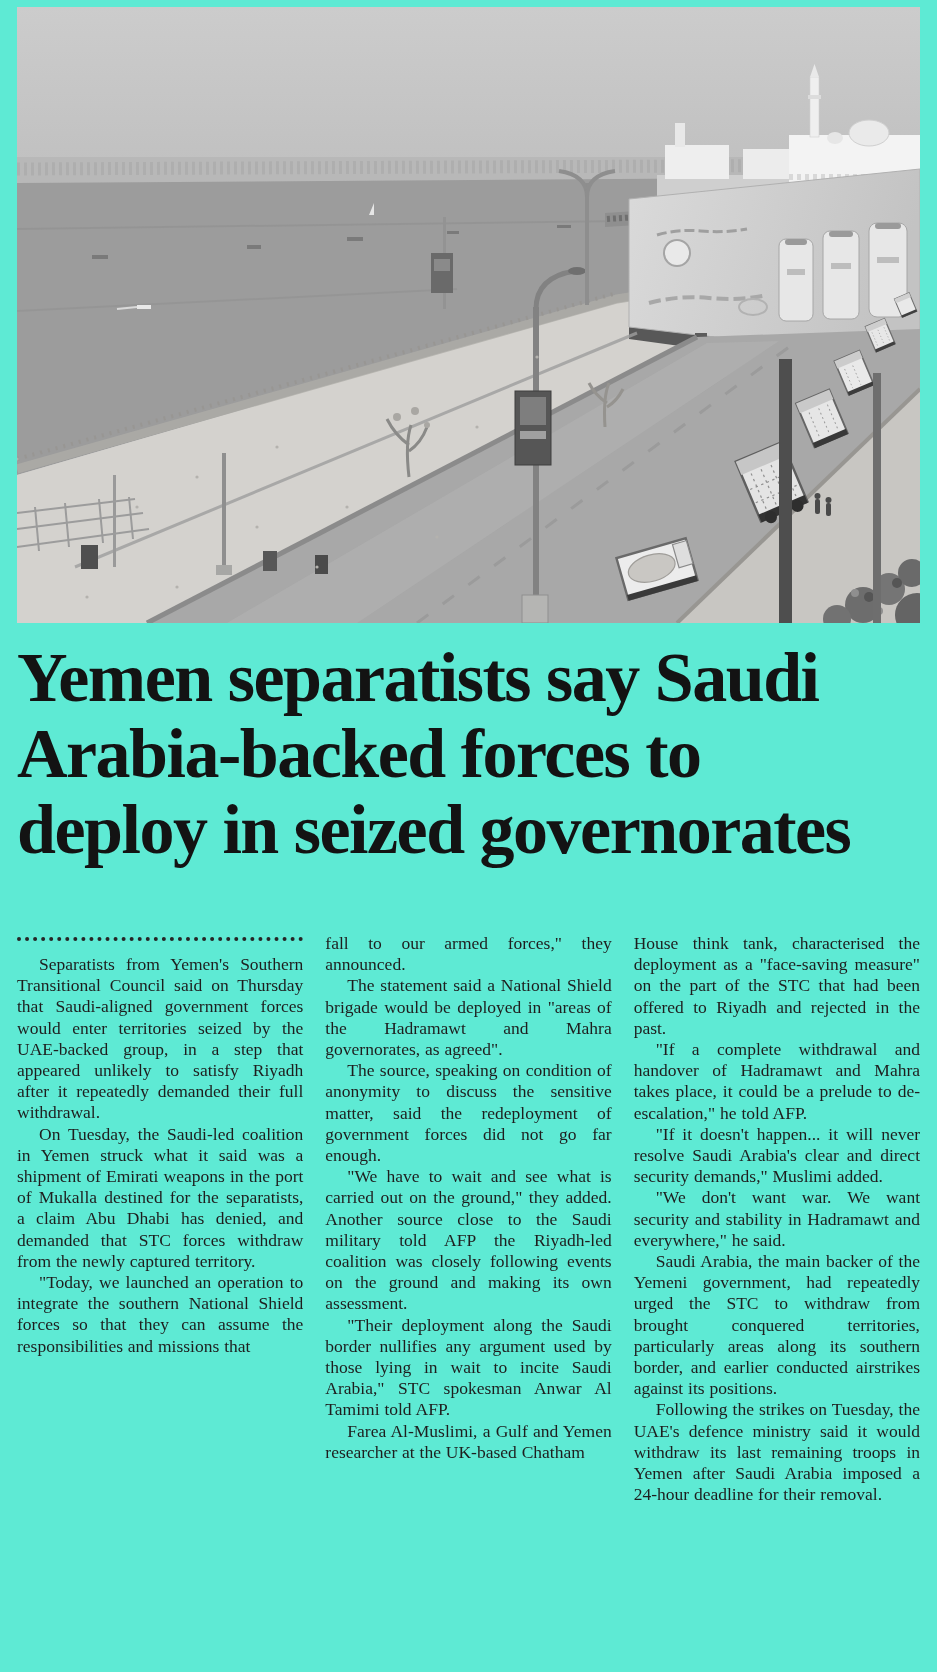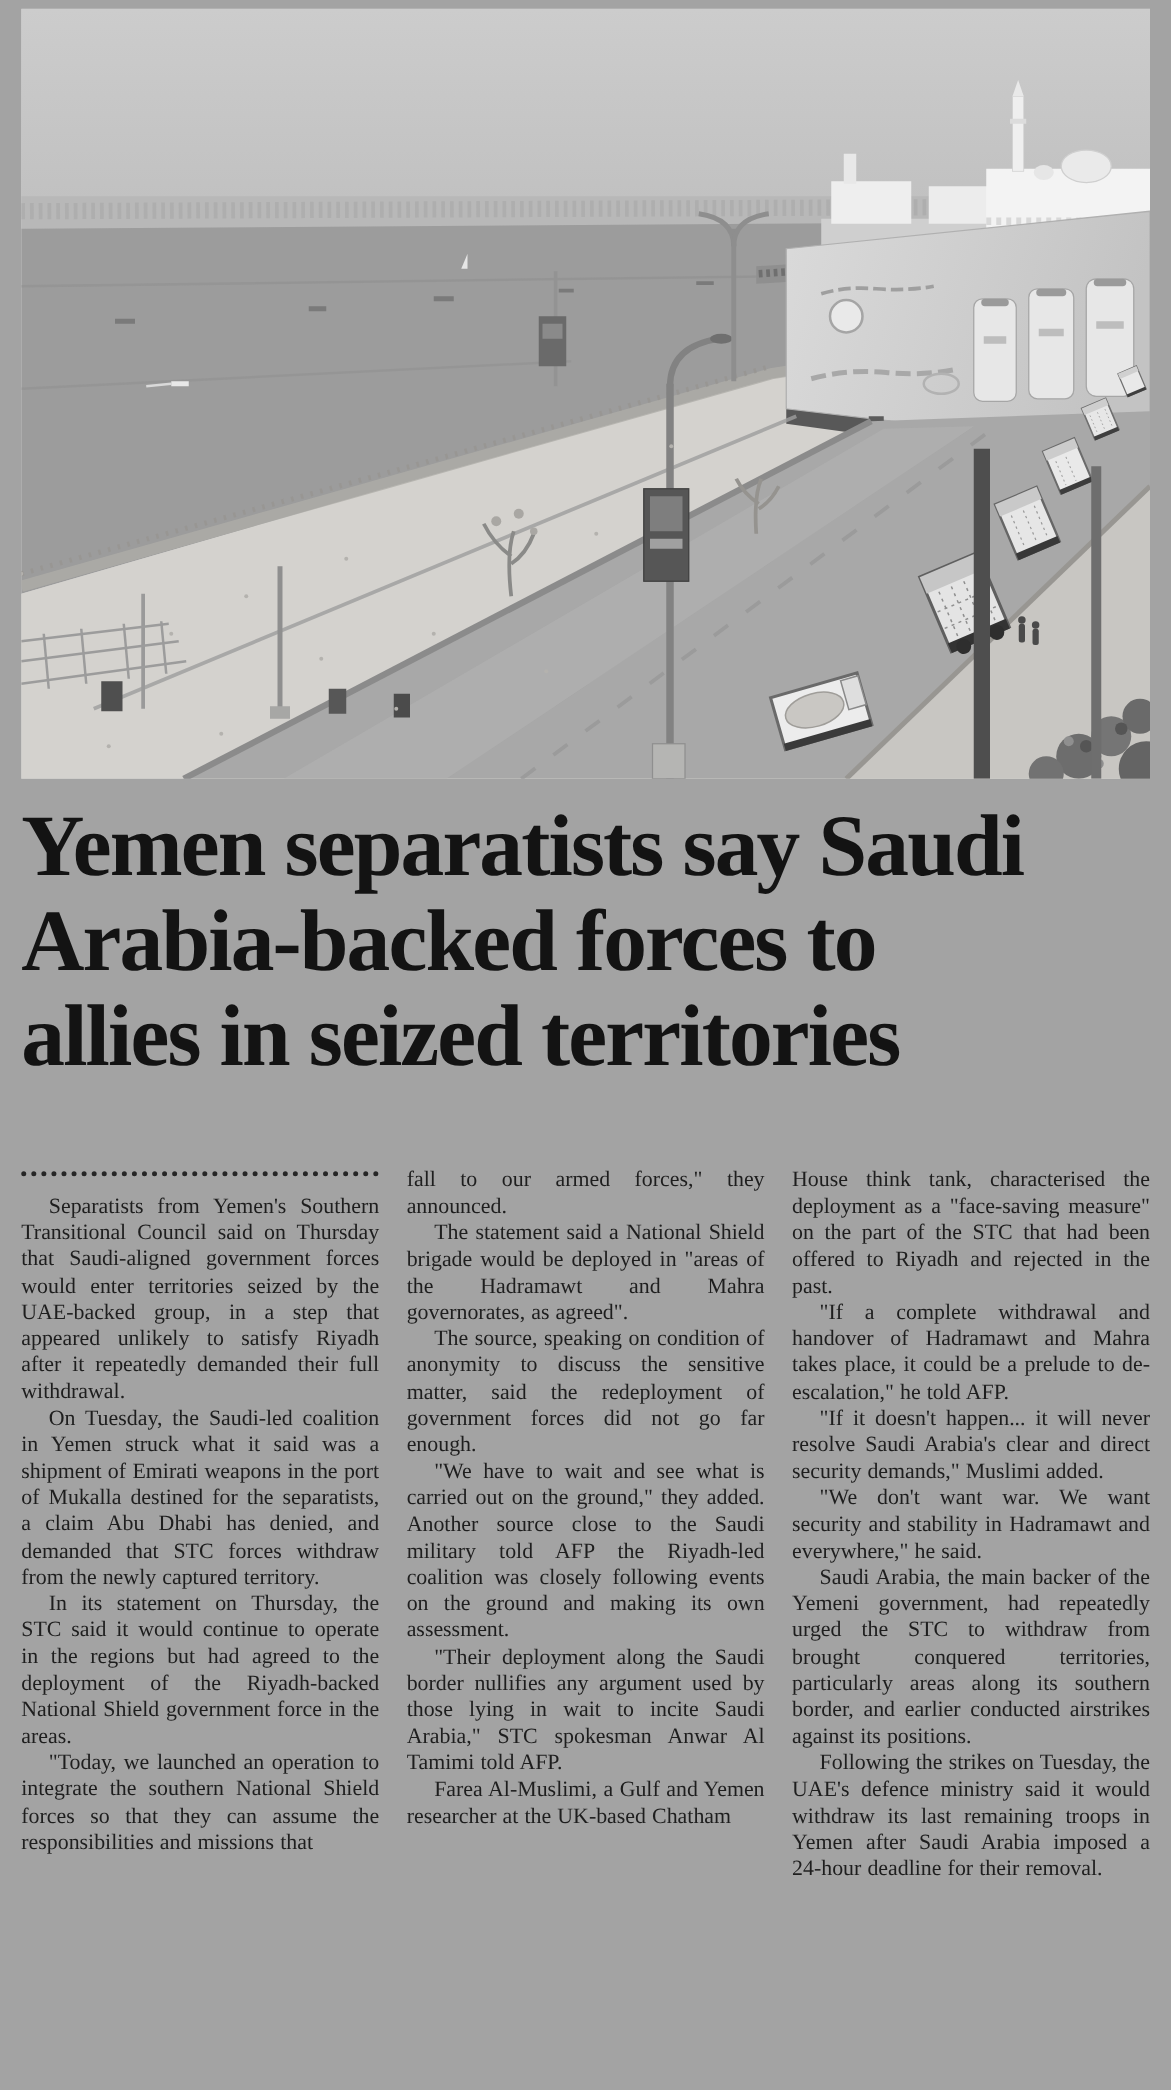--- a/index.html
+++ b/index.html
@@ -1,16 +1,16 @@
 <!DOCTYPE html>
 <html lang="en"><head>
 <meta charset="utf-8">
 <style>
   html,body{margin:0;padding:0;background:#ffffff;}
-  .page{position:relative;width:937px;height:1672px;background:#a3a3a3;overflow:hidden;
+  .page{position:relative;width:937px;height:1672px;background:#5eead4;overflow:hidden;
         font-family:"Liberation Serif", serif;color:#1b1b1b;}
   .photo{position:absolute;left:17px;top:7px;width:903px;height:616px;margin:0;background:#c6c6c6;}
   .photo svg{display:block;width:100%;height:100%;}
   .headline{position:absolute;left:17px;top:640px;width:906px;margin:0;
             font-family:"Liberation Serif", serif;font-weight:bold;color:#131313;
             font-size:70px;line-height:76px;letter-spacing:-1.5px;}
   .columns{position:absolute;left:17px;top:933px;width:903px;
            display:grid;grid-template-columns:1fr 1fr 1fr;column-gap:22px;}
   .col{min-width:0;}
   .byline{font-family:"DejaVu Serif", serif;font-weight:bold;font-size:18.5px;line-height:22px;color:#1a1a1a;}
@@ -249,29 +249,28 @@
         <circle cx="70" cy="590" r="1.6"></circle>
           <circle cx="160" cy="580" r="1.6"></circle>
           <circle cx="360, " cy="452" r="1.6"></circle>
       </g>
     </svg>
   </figure>
 
   <h1 class="headline">
     <div>Yemen separatists say Saudi</div>
     <div>Arabia-backed forces to</div>
-    <div>allies in seized territories</div>
+    <div>deploy in seized governorates</div>
   </h1>
 
   <div class="columns">
     <div class="col">
       <div class="dotted-rule"></div>
     <p class="para">Separatists from Yemen's Southern Transitional Council said on Thursday that Saudi-aligned government forces would enter territories seized by the UAE-backed group, in a step that appeared unlikely to satisfy Riyadh after it repeatedly demanded their full withdrawal.</p>
         <p class="para">On Tuesday, the Saudi-led coalition in Yemen struck what it said was a shipment of Emirati weapons in the port of Mukalla destined for the separatists, a claim Abu Dhabi has denied, and demanded that STC forces withdraw from the newly captured territory.</p>
-        <p class="para">In its statement on Thursday, the STC said it would continue to operate in the regions but had agreed to the deployment of the Riyadh-backed National Shield government force in the areas.</p>
         <p class="para">"Today, we launched an operation to integrate the southern National Shield forces so that they can assume the responsibilities and missions that</p>
       </div>
     <div class="col">
         <p class="para continued">fall to our armed forces," they announced.</p>
         <p class="para">The statement said a National Shield brigade would be deployed in "areas of the Hadramawt and Mahra governorates, as agreed".</p>
         <p class="para">The source, speaking on condition of anonymity to discuss the sensitive matter, said the redeployment of government forces did not go far enough.</p>
         <p class="para">"We have to wait and see what is carried out on the ground," they added. Another source close to the Saudi military told AFP the Riyadh-led coalition was closely following events on the ground and making its own assessment.</p>
         <p class="para">"Their deployment along the Saudi border nullifies any argument used by those lying in wait to incite Saudi Arabia," STC spokesman Anwar Al Tamimi told AFP.</p>
         <p class="para">Farea Al-Muslimi, a Gulf and Yemen researcher at the UK-based Chatham</p>
       </div>

